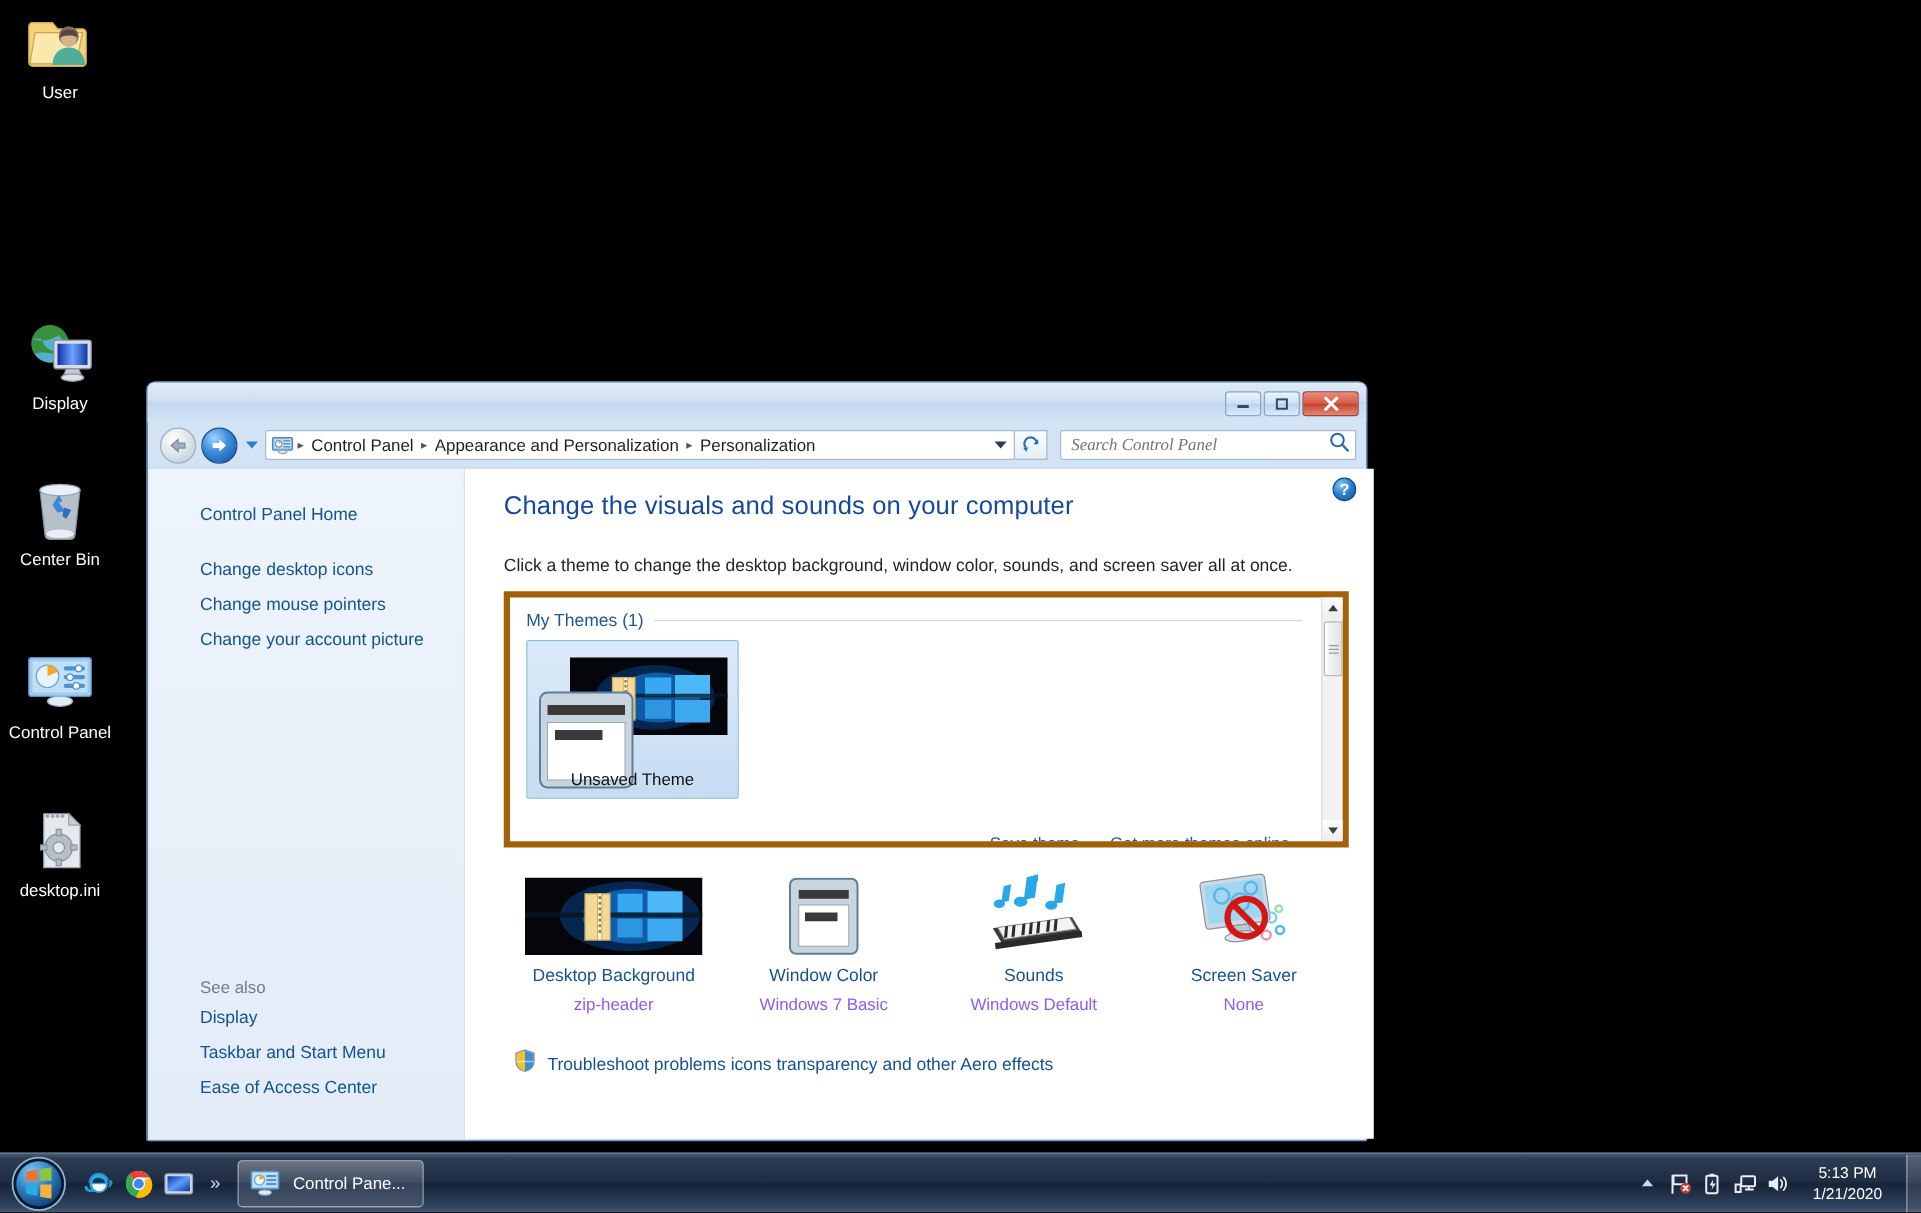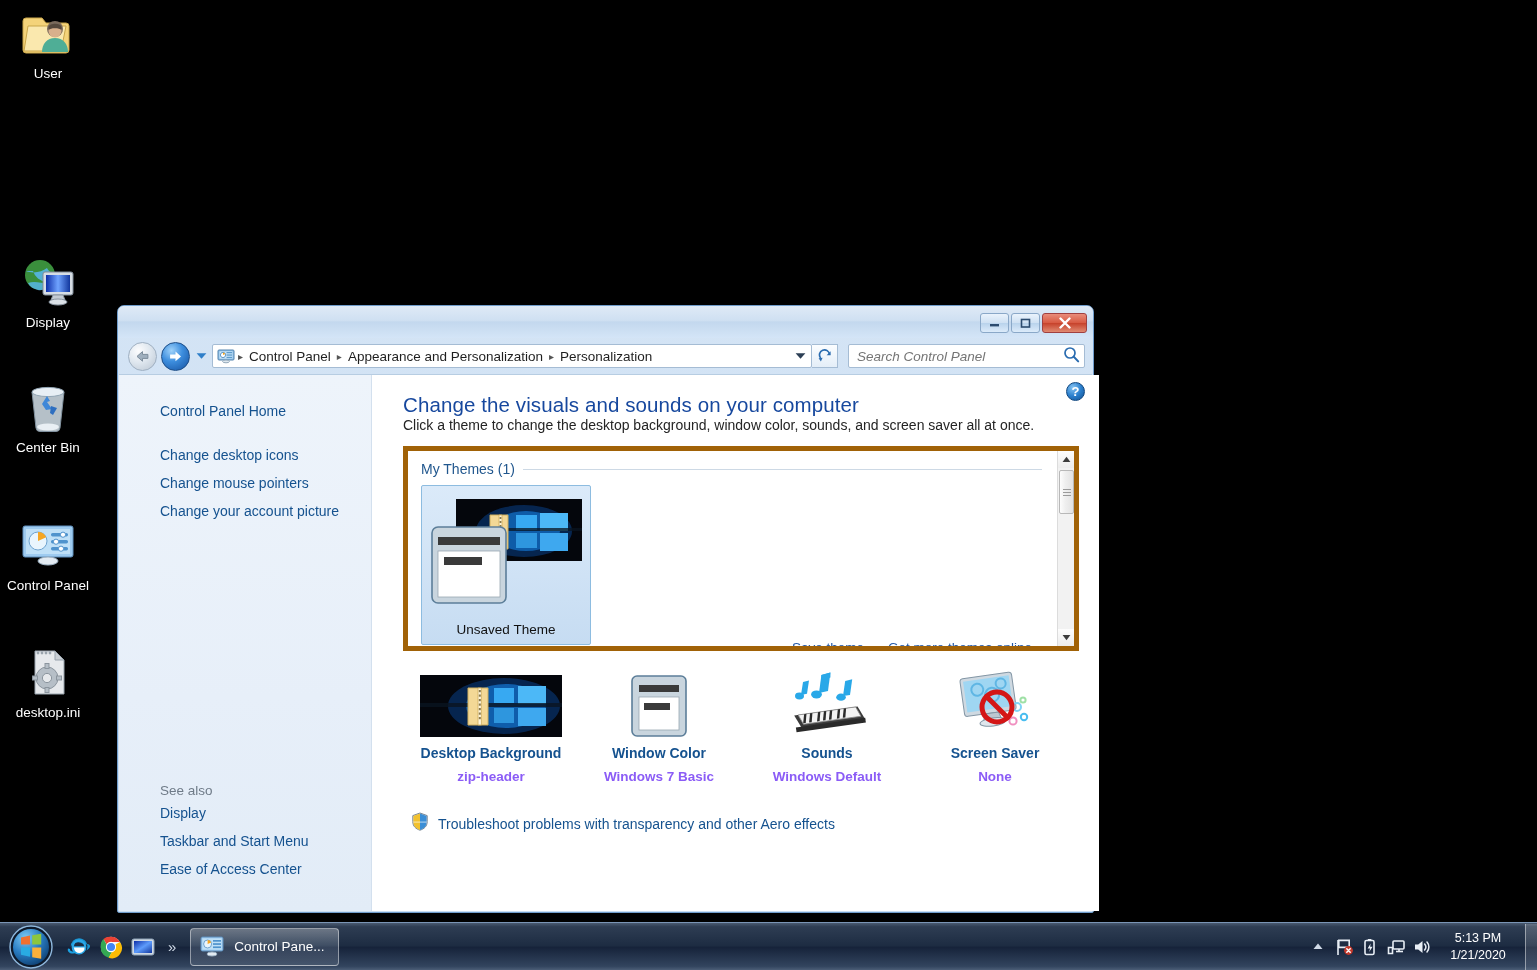--- a/index.html
+++ b/index.html
@@ -87,21 +87,21 @@
     display:flex;align-items:center;justify-content:center; cursor:pointer;
     margin-left: -4px;
   }
   #searchbox {
     flex: 1; height: 24px; margin-left: 6px; background: #fff;
     border: 1px solid #a5bcd4; border-radius: 2px;
     display: flex; align-items: center; padding: 0 4px 0 8px;
   }
   #searchbox input {
     flex: 1; border: none; outline: none; font-size: 13.5px;
-    font-style: italic; color: #6d6d6d; font-family: Liberation Sans, sans-serif;
+    font-style: italic; color: #6d6d6d; font-family: Liberation Serif, serif;
     background: transparent;
   }
 
   
   #winbody {
     position: absolute; left: 1px; right: 1px; top: 68px; bottom: 1px;
     display: flex; background: #fff;
     border-top: 1px solid #b7cde2;
   }
   #sidebar {
@@ -124,36 +124,36 @@
   #help-ico {
     position: absolute; right: 14px; top: 7px; width: 19px; height: 19px;
     border-radius: 50%; cursor: pointer;
     background: radial-gradient(circle at 35% 28%, #87c4f2 0%, #2a7fcd 50%, #13508f 100%);
     border: 1px solid #0e4680;
     display: flex; align-items: center; justify-content: center;
     color: #fff; font-size: 13px; font-weight: bold; line-height: 1;
   }
   h1.page-title {
     font-size: 20.5px; font-weight: normal; color: #17489e; letter-spacing: .1px;
-    margin-bottom: 0;
+    margin-bottom: 27px;
   }
   p.page-sub { font-size: 14px; color: #242424; margin-bottom: 13px; }
 
   
   #themebox {
     height: 205px; border: 5px solid #a16207; background: #fff;
     position: relative; overflow: hidden;
   }
   #themebox-inner { position: absolute; left: 0; top: 0; right: 18px; bottom: 0; padding: 10px 0 0 13px; }
   .group-head { display: flex; align-items: center; gap: 8px; margin-bottom: 8px; padding-right: 14px; }
   .group-head .lbl { font-size: 14px; color: #21578e; white-space: nowrap; }
   .group-head .rule { flex: 1; height: 1px; background: #cdd9e5; }
 
   .theme-tile {
-    width: 170px; height: 160px; padding: 6px 6px 0;
+    width: 170px; height: 127px; padding: 6px 6px 0;
     background: linear-gradient(to bottom, #dbeaf9 0%, #c6dcf2 100%);
     border: 1px solid #8dbce0; border-radius: 2px;
     position: relative; cursor: pointer;
   }
   .theme-preview { position: relative; width: 156px; height: 112px; margin: 3px 0 0 0; }
   .theme-name {
     position: absolute; left: 0; right: 0; bottom: 7px; text-align: center;
     font-size: 13.5px; color: #111;
   }
   .clip-links {
@@ -175,21 +175,21 @@
   .sb-btn.bot { position: absolute; bottom: 0; left: 0; }
   .sb-thumb {
     position: absolute; top: 19px; left: 1px; width: 15px; height: 44px;
     background: linear-gradient(to right,#fdfdfd 0%,#efefef 40%,#e2e2e2 100%);
     border: 1px solid #b8b8b8; border-radius: 2px; cursor: pointer;
     display:flex; align-items:center; justify-content:center;
   }
   .sb-thumb i { display:block; width:8px; height:1px; background:#9a9a9a; box-shadow: 0 3px 0 #9a9a9a, 0 -3px 0 #9a9a9a;}
 
   
-  #settings-row { display: flex; margin-top: 18px; padding-left: 4px; font-weight: bold; }
+  #settings-row { display: flex; margin-top: 18px; padding-left: 4px; }
   .setting { width: 168px; text-align: center; }
   .setting .ic { height: 68px; display:flex; align-items:flex-end; justify-content:center; }
   .setting .nm { font-size: 14px; color: #15528f; margin-top: 8px; cursor: pointer; }
   .setting .vl { font-size: 13.5px; color: #8b5cf6; margin-top: 8px; }
 
   #trouble { display: flex; align-items: center; gap: 9px; margin-top: 28px; padding-left: 8px; }
   #trouble .txt { font-size: 14px; color: #15528f; cursor: pointer; }
 
   
   #taskbar {
@@ -614,21 +614,21 @@
 
       <div id="trouble">
         <span>
           <svg width="18" height="19" viewBox="0 0 18 19">
             <path d="M9 1l7.2 2.6v6.1C16.2 14.4 12.9 17 9 18.2 5.1 17 1.8 14.4 1.8 9.7V3.6z" fill="#d6dde4" stroke="#7b8793"></path>
             <path d="M9 1.6v16.4c-3.6-1.2-6.6-3.6-6.6-8V4z" fill="#f2c12e"></path>
             <path d="M9 1.6L15.6 4v5.9c0 4.4-3 6.8-6.6 8z" fill="#3b8ed6"></path>
             <path d="M2.4 9.5h13.2v1.2H2.4z" fill="#fff" opacity=".55"></path>
           </svg>
         </span>
-        <span class="txt">Troubleshoot problems with transparency and other Aero effects</span>
+        <span class="txt">Troubleshoot problems icons transparency and other Aero effects</span>
       </div>
     </div>
   </div>
 </div>
 
 <div id="taskbar">
   <div id="startbtn">
     <svg width="46" height="46" viewBox="0 0 46 46">
       <circle cx="23" cy="23" r="21" fill="#0e1a2b" stroke="#8fb8dd" stroke-width="1.4"></circle>
       <circle cx="23" cy="23" r="18" fill="url(#sg)"></circle>

